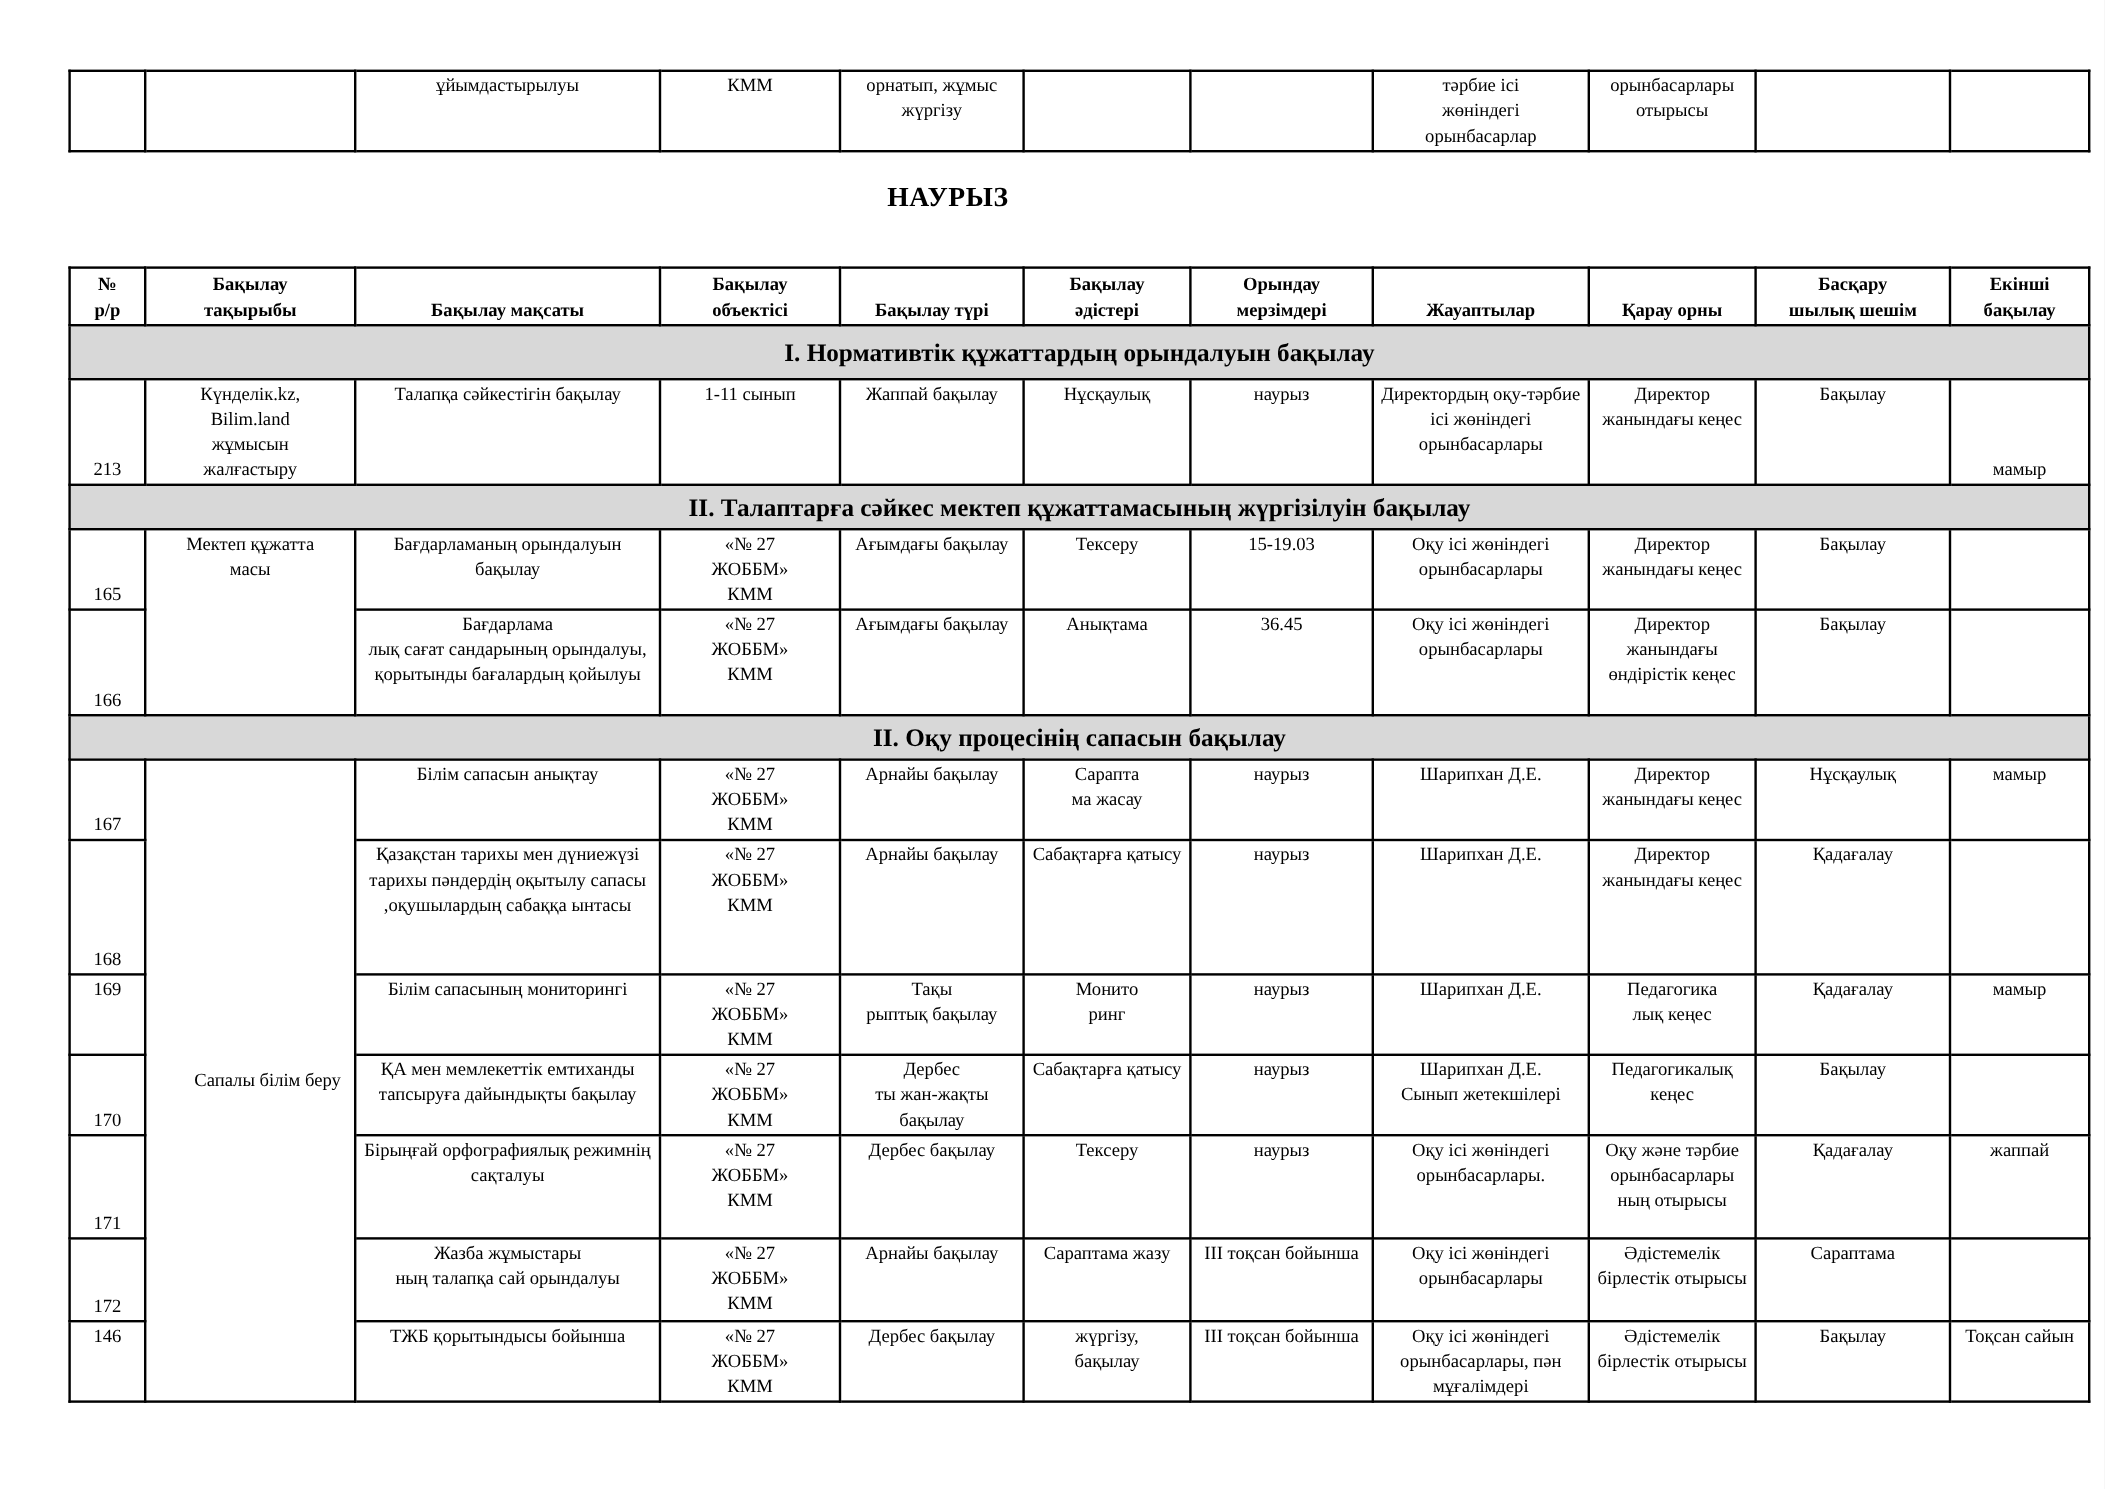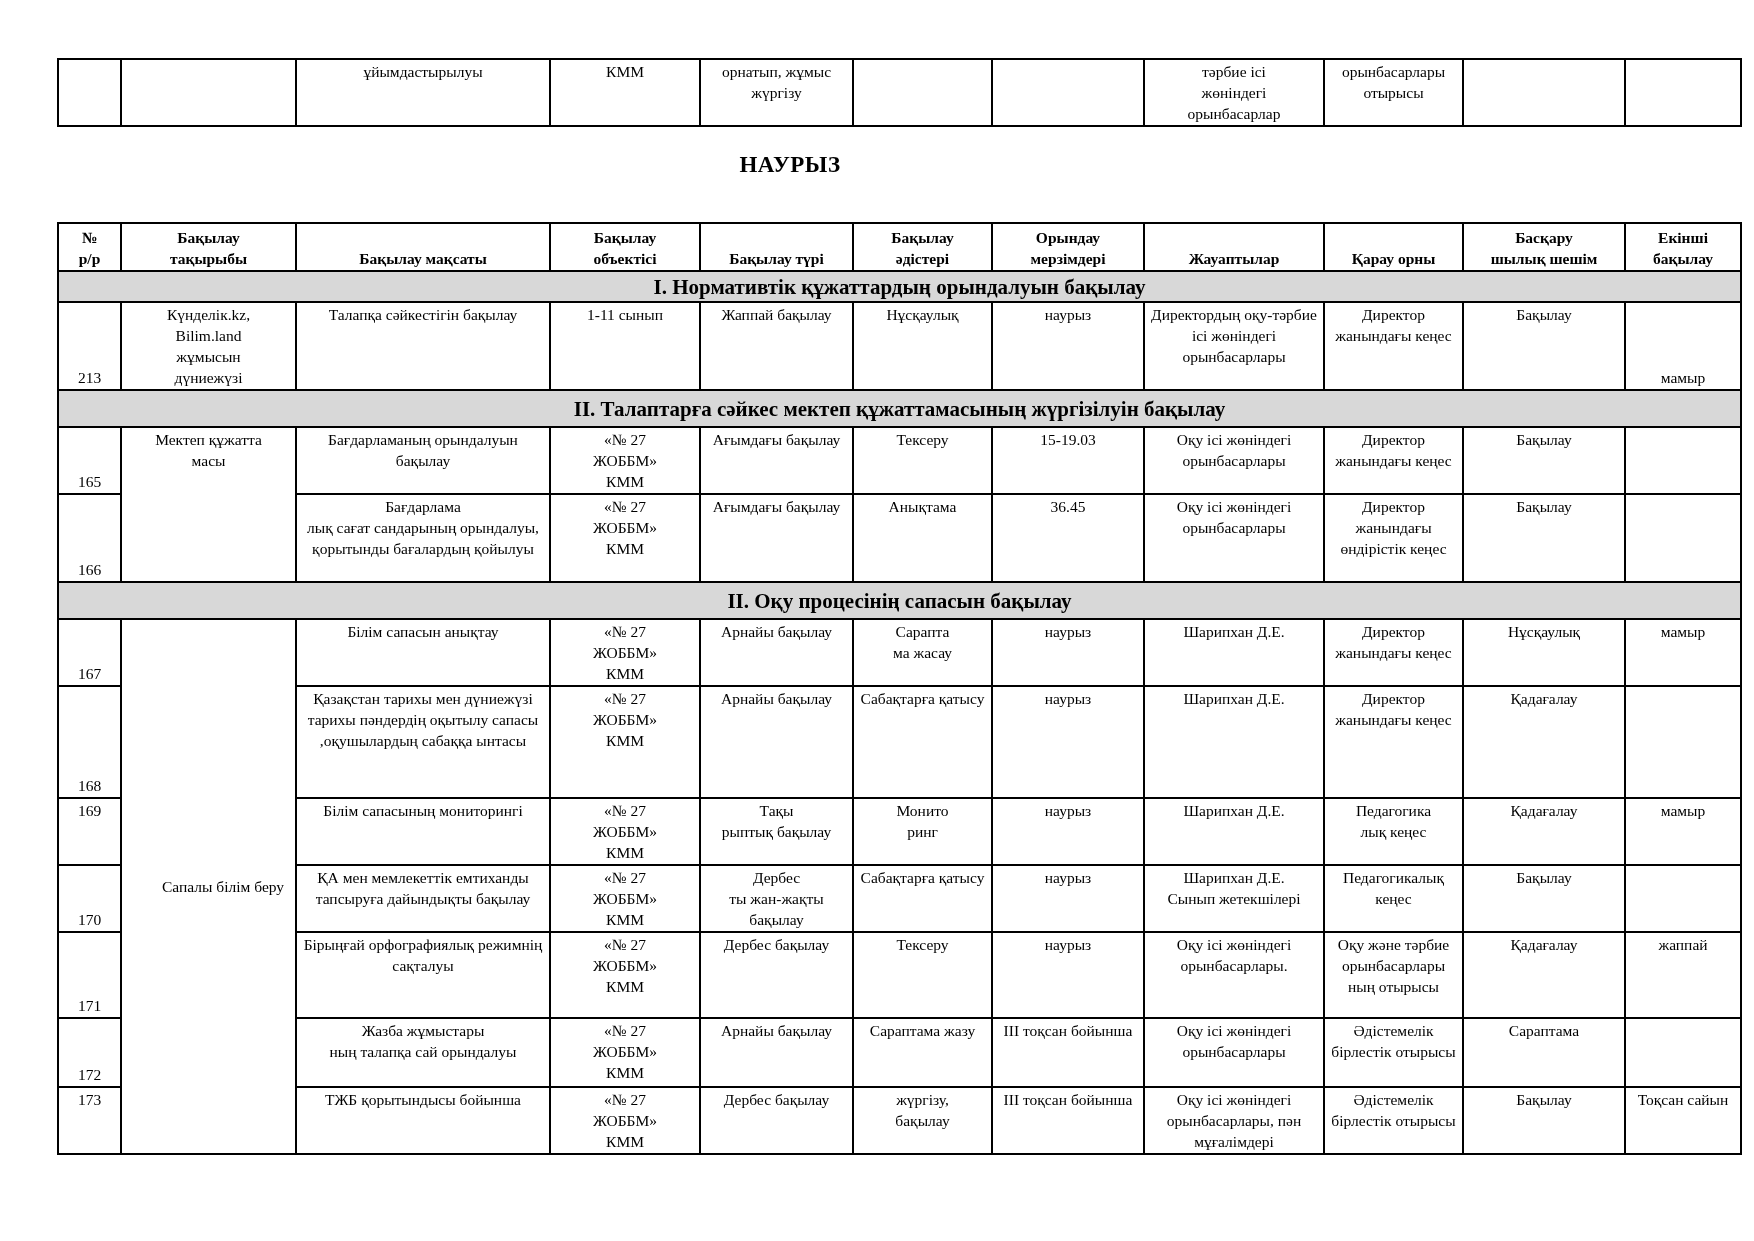--- a/index.html
+++ b/index.html
@@ -118,30 +118,30 @@
       <th>Орындау
 мерзімдері</th>
       <th>Жауаптылар</th>
       <th>Қарау орны</th>
       <th>Басқару
 шылық шешім</th>
       <th>Екінші
 бақылау</th>
     </tr>
 
-    <tr class="section-row" style="height:31px">
+    <tr class="section-row" style="height:45px">
       <td colspan="11">І. Нормативтік құжаттардың орындалуын бақылау</td>
     </tr>
 
     <tr style="height:82px">
       <td class="vb">213</td>
       <td>Күнделік.kz,
 Bilim.land
 жұмысын
-дүниежүзі</td>
+жалғастыру</td>
       <td>Талапқа сәйкестігін бақылау</td>
       <td>1-11 сынып</td>
       <td>Жаппай бақылау</td>
       <td>Нұсқаулық</td>
       <td>наурыз</td>
       <td>Директордың оқу-тәрбие ісі жөніндегі орынбасарлары</td>
       <td>Директор жанындағы кеңес</td>
       <td>Бақылау</td>
       <td class="vb">мамыр</td>
     </tr>
@@ -280,21 +280,21 @@
       <td>Арнайы бақылау</td>
       <td>Сараптама жазу</td>
       <td>ІІІ тоқсан бойынша</td>
       <td>Оқу ісі жөніндегі орынбасарлары</td>
       <td>Әдістемелік бірлестік отырысы</td>
       <td>Сараптама</td>
       <td></td>
     </tr>
 
     <tr style="height:63px">
-      <td>173</td>
+      <td>146</td>
       <td>ТЖБ қорытындысы бойынша</td>
       <td>«№ 27
 ЖОББМ»
 КММ</td>
       <td>Дербес бақылау</td>
       <td>жүргізу,
 бақылау</td>
       <td>ІІІ тоқсан бойынша</td>
       <td>Оқу ісі жөніндегі орынбасарлары, пән мұғалімдері</td>
       <td>Әдістемелік бірлестік отырысы</td>

